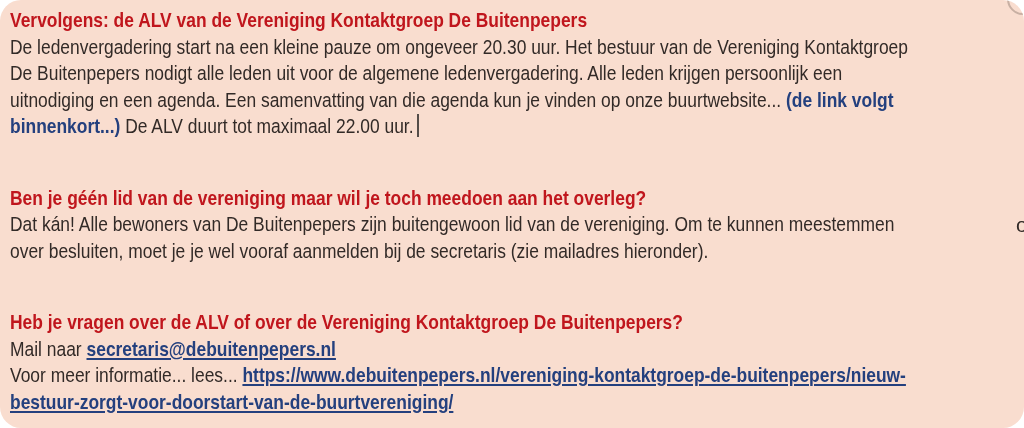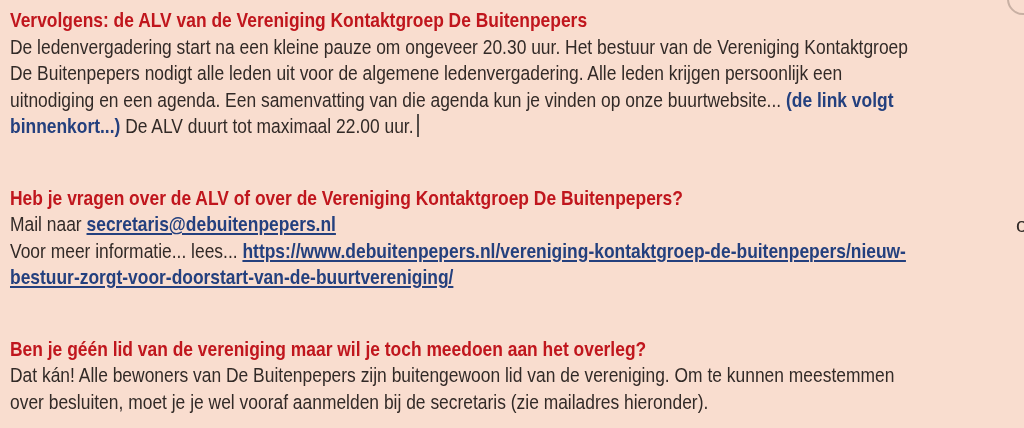--- a/index.html
+++ b/index.html
@@ -7,20 +7,21 @@
     position: relative;
     width: 1024px;
     height: 428px;
     background: #f9ddcf;
     overflow: hidden;
     font-family: "Liberation Sans", sans-serif;
     font-size: 20.5px;
     line-height: 26.5px;
     color: #322a27;
     cursor: text;
+    border-radius: 21px;
   }
   .content {
     position: absolute;
     left: 10px;
     top: 7px;
     right: 0;
   }
   .para { margin: 0 0 45px 0; }
   .line {
     white-space: nowrap;
@@ -83,29 +84,29 @@
 
     <div class="para">
       <div class="line heading">Vervolgens: de ALV van de Vereniging Kontaktgroep De Buitenpepers</div>
       <div class="line">De ledenvergadering start na een kleine pauze om ongeveer 20.30 uur. Het bestuur van de Vereniging Kontaktgroep</div>
       <div class="line">De Buitenpepers nodigt alle leden uit voor de algemene ledenvergadering. Alle leden krijgen persoonlijk een</div>
       <div class="line"><span>uitnodiging en een agenda. Een samenvatting van die agenda kun je vinden op onze buurtwebsite... </span><span class="accent">(de link volgt</span></div>
       <div class="line"><span class="accent">binnenkort...)</span><span> De ALV duurt tot maximaal 22.00 uur.</span><span class="caret"></span></div>
     </div>
 
     <div class="para">
+      <div class="line heading">Ben je géén lid van de vereniging maar wil je toch meedoen aan het overleg?</div>
+      <div class="line">Dat kán! Alle bewoners van De Buitenpepers zijn buitengewoon lid van de vereniging. Om te kunnen meestemmen</div>
+      <div class="line">over besluiten, moet je je wel vooraf aanmelden bij de secretaris (zie mailadres hieronder).</div>
+    </div>
+
+    <div class="para">
       <div class="line heading">Heb je vragen over de ALV of over de Vereniging Kontaktgroep De Buitenpepers?</div>
       <div class="line"><span>Mail naar </span><a class="link-mail">secretaris@debuitenpepers.nl</a></div>
       <div class="line"><span>Voor meer informatie... lees... </span><a class="link">https://www.debuitenpepers.nl/vereniging-kontaktgroep-de-buitenpepers/nieuw-</a></div>
       <div class="line"><a class="link">bestuur-zorgt-voor-doorstart-van-de-buurtvereniging/</a></div>
-    </div>
-
-    <div class="para">
-      <div class="line heading">Ben je géén lid van de vereniging maar wil je toch meedoen aan het overleg?</div>
-      <div class="line">Dat kán! Alle bewoners van De Buitenpepers zijn buitengewoon lid van de vereniging. Om te kunnen meestemmen</div>
-      <div class="line">over besluiten, moet je je wel vooraf aanmelden bij de secretaris (zie mailadres hieronder).</div>
     </div>
 
   </div>
 
   <div class="edge-fragment">o</div>
 
 </div>
 
 </body></html>

